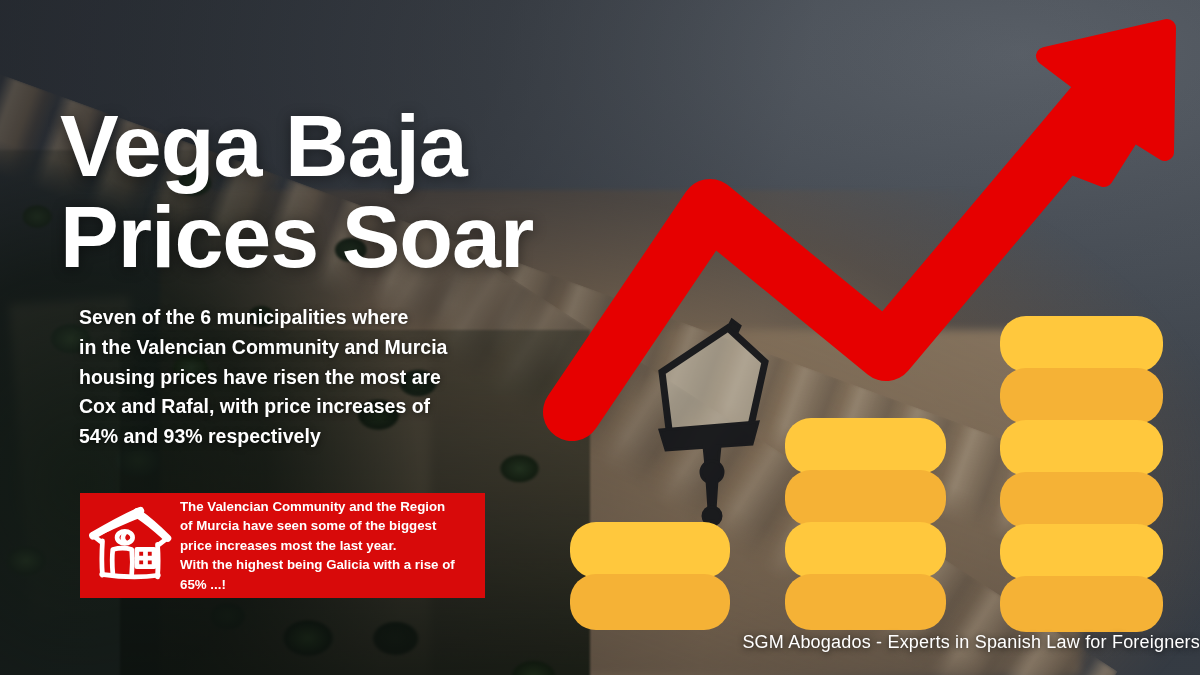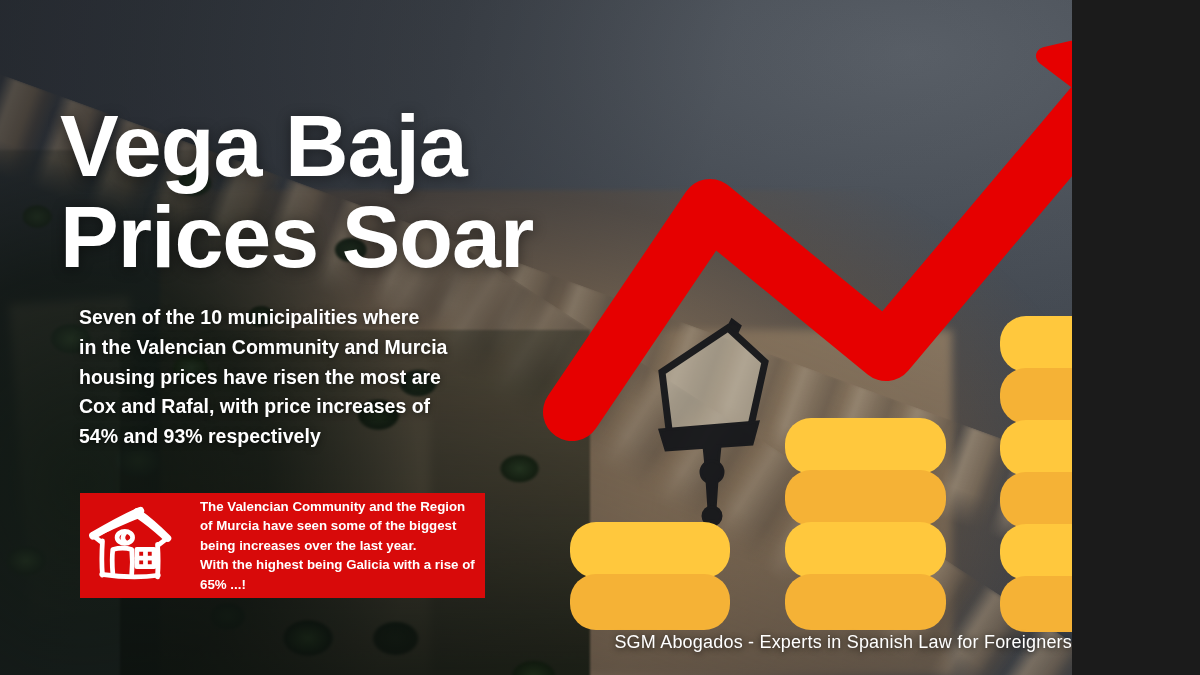--- a/index.html
+++ b/index.html
@@ -2,21 +2,21 @@
 <html><head>
 <meta charset="utf-8">
 <style>
   html, body {
     margin: 0;
     padding: 0;
     background: #1b1b1b;
   }
   #poster {
     position: relative;
-    width: 1072px;
+    width: 1200px;
     height: 675px;
     overflow: hidden;
     font-family: "Liberation Sans", sans-serif;
     background: #0369a1;
   }
 
   
   .bg-layer { position: absolute; inset: 0; }
 
   
@@ -153,21 +153,20 @@
 
   
   .callout {
     position: absolute;
     left: 80px; top: 493px;
     width: 405px; height: 105px;
     background: #d80a0a;
     display: flex;
     align-items: center;
     overflow: hidden;
-    gap: 20px;
   }
   .callout-icon { width: 100px; flex: 0 0 100px; display:flex; align-items:center; justify-content:center; }
   .callout-text {
     color: #ffffff;
     font-size: 13.3px;
     font-weight: bold;
     line-height: 1.47;
     padding-right: 8px;
   }
   .callout-text .line { display: block; white-space: nowrap; }
@@ -260,21 +259,21 @@
     <div class="coin light"></div>
     <div class="coin dark"></div>
   </div>
 
   <h1 class="title">
     <span class="l1">Vega Baja</span>
     <span class="l2">Prices Soar</span>
   </h1>
 
   <div class="subtitle">
-    <span class="line">Seven of the 10 municipalities where</span>
+    <span class="line">Seven of the 6 municipalities where</span>
     <span class="line">in the Valencian Community and Murcia</span>
     <span class="line">housing prices have risen the most are</span>
     <span class="line">Cox and Rafal, with price increases of</span>
     <span class="line">54% and 93% respectively</span>
   </div>
 
   <div class="callout">
     <div class="callout-icon">
       <svg viewBox="0 0 100 92" width="86" height="80">
         <g fill="none" stroke="#ffffff" stroke-width="5.5" stroke-linecap="round" stroke-linejoin="round">
@@ -300,21 +299,21 @@
           <path d="M58 60 L78 60"></path>
 
           <ellipse cx="44" cy="36" rx="9" ry="7"></ellipse>
           <path d="M44 31 C 41 34, 41 39, 44 41"></path>
         </g>
       </svg>
     </div>
     <div class="callout-text">
       <span class="line">The Valencian Community and the Region</span>
       <span class="line">of Murcia have seen some of the biggest</span>
-      <span class="line">being increases over the last year.</span>
+      <span class="line">price increases most the last year.</span>
       <span class="line">With the highest being Galicia with a rise of</span>
       <span class="line">65% ...!</span>
     </div>
   </div>
 
   <div class="footer">SGM Abogados - Experts in Spanish Law for Foreigners</div>
 
 </div>
 
 </body></html>

